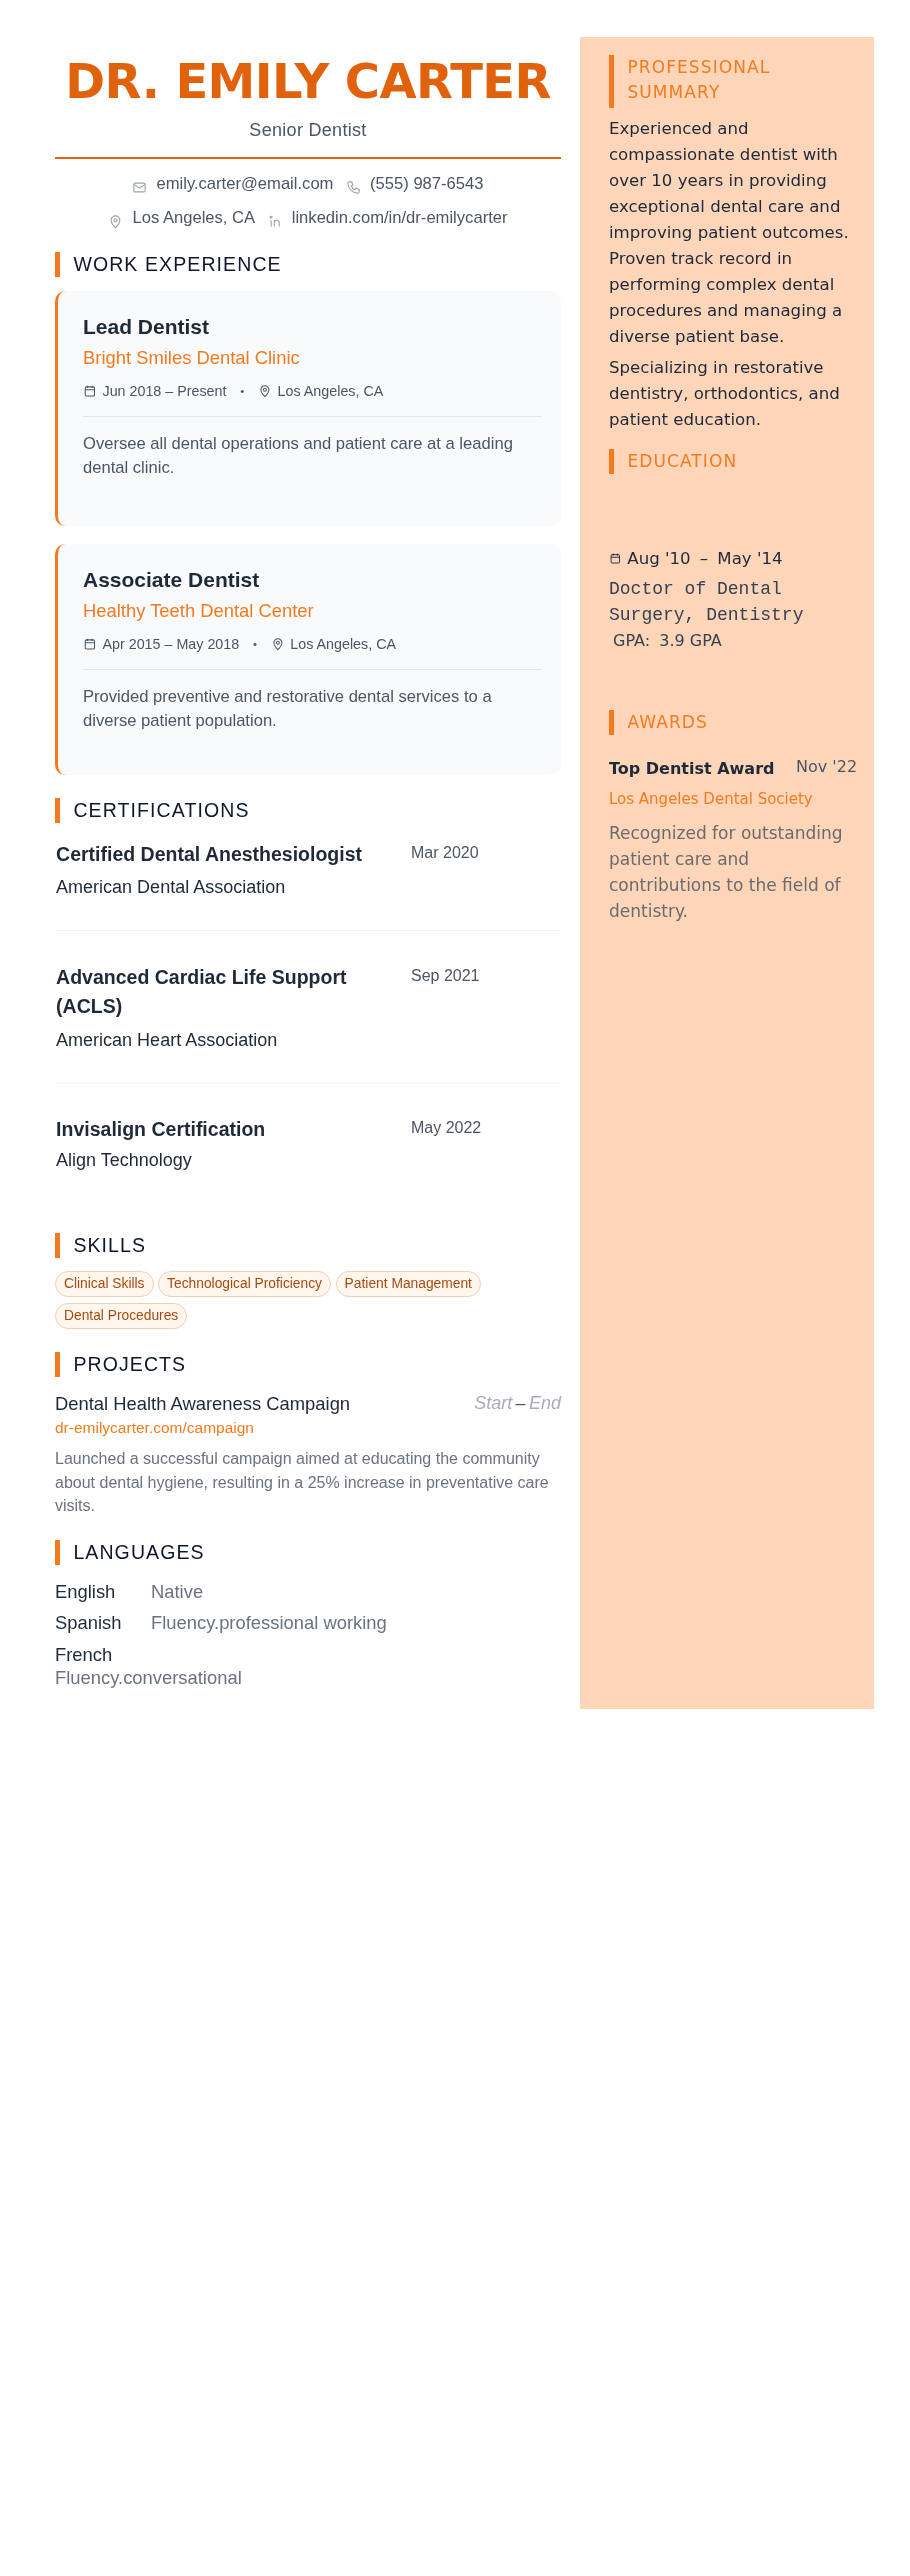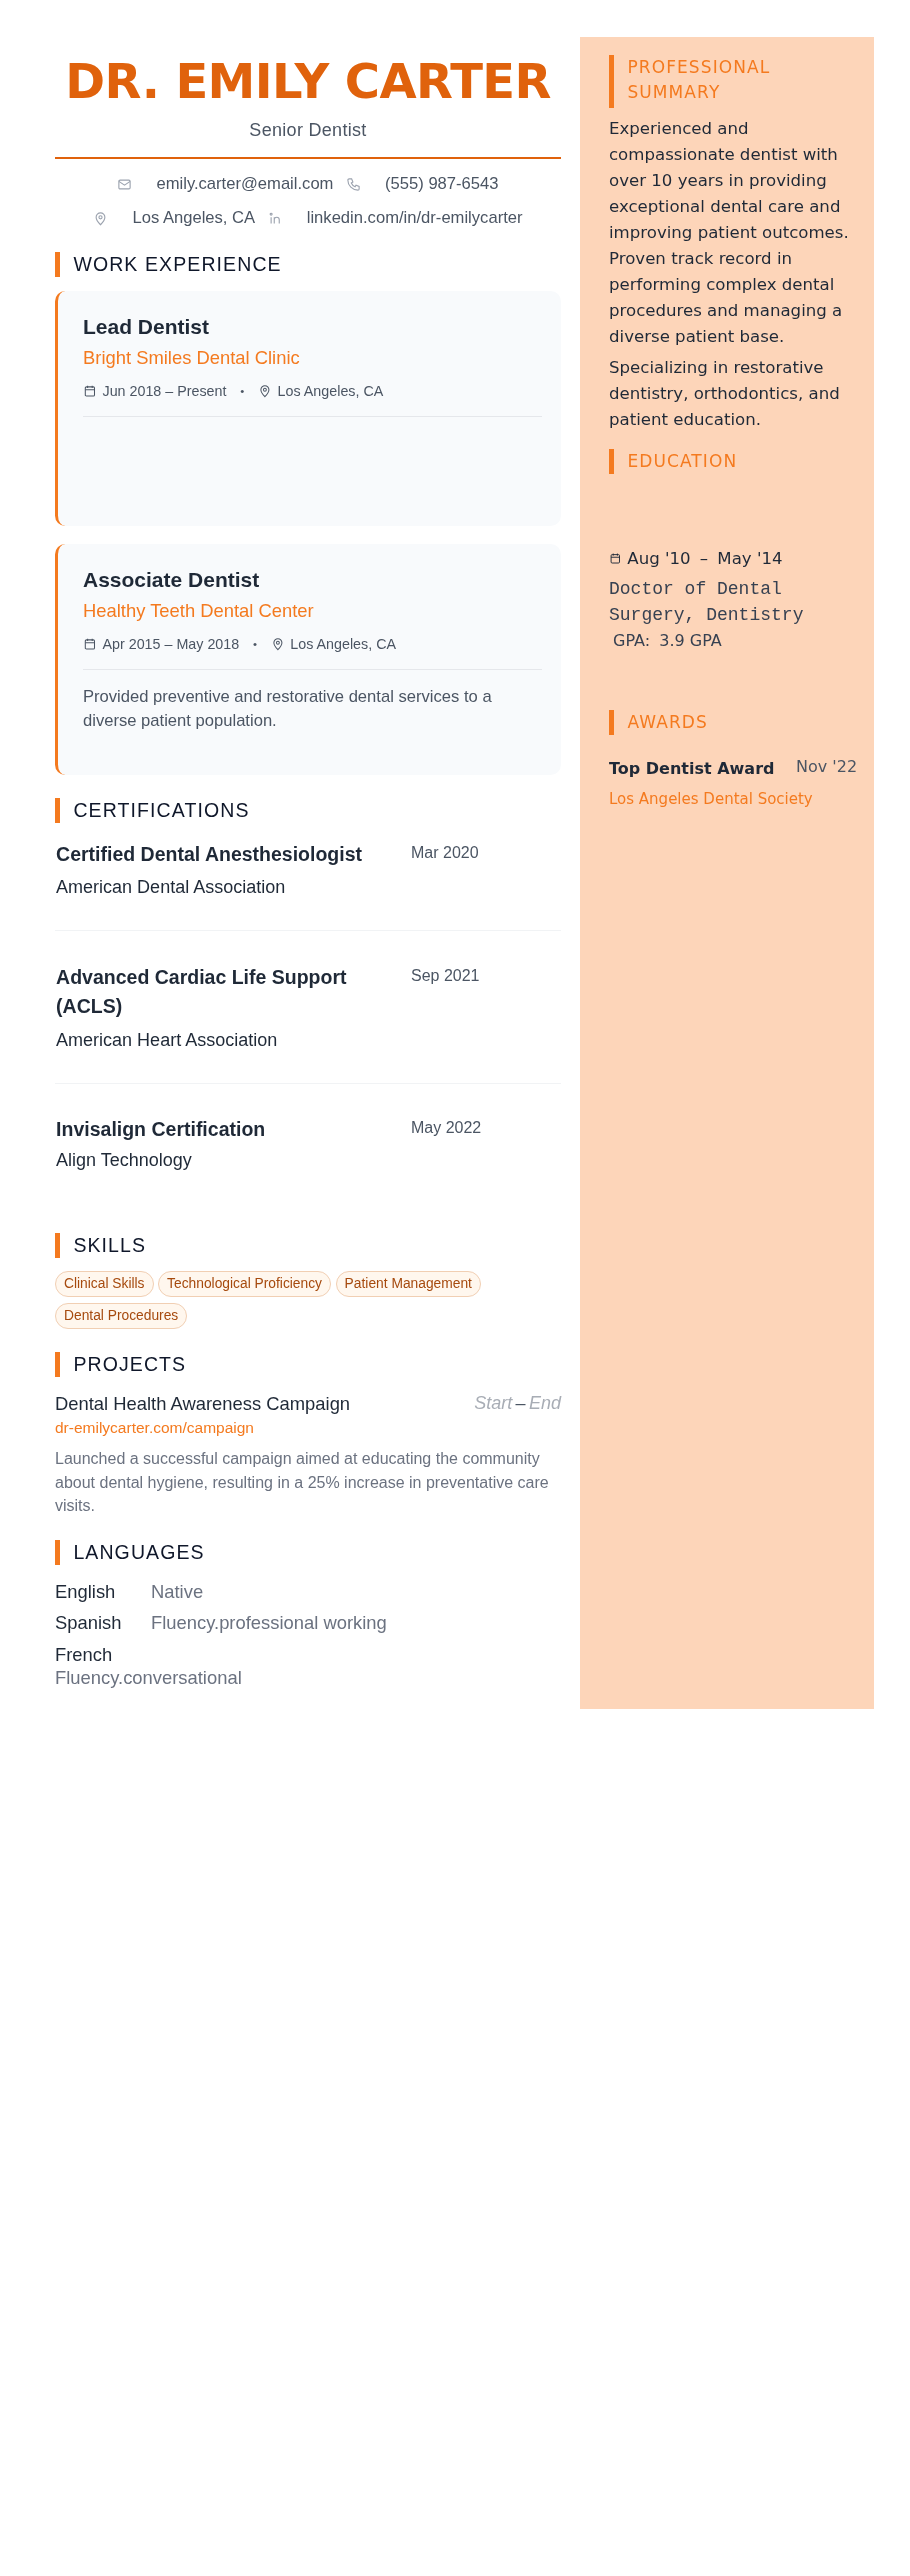--- a/index.html
+++ b/index.html
@@ -11,21 +11,21 @@
 
   .name { position: absolute; left: 0; top: 53px; width: 506px; text-align: center;
           font-family: "DejaVu Sans", sans-serif; font-weight: bold; font-size: 48px; letter-spacing: -0.6px;
           color: #e0620c; line-height: 57px; }
   .subtitle { position: absolute; left: 0; top: 120px; width: 506px; text-align: center;
               font-size: 18px; color: #4b5563; line-height: 20.6px; letter-spacing: 0.3px; }
   .rule { position: absolute; left: 0; top: 157px; width: 506px; height: 2.3px; background: #e0620c; }
 
   .contact-row { position: absolute; left: 0; width: 506px; display: flex; justify-content: center; align-items: center;
                  gap: 12.6px; font-size: 16.6px; color: #4b5563; line-height: 20.6px; }
-  .contact-item { display: flex; align-items: center; gap: 24px; }
+  .contact-item { display: flex; align-items: flex-end; gap: 9px; }
   .contact-item svg { width: 15px; height: 15px; stroke: #9ca3af; fill: none; stroke-width: 1.8; }
   .row1 { top: 174px; }
   .row2 { top: 208px; }
 
   .section-head { position: absolute; left: 0; height: 25px; display: flex; align-items: center; }
   .section-head .bar { width: 4.6px; height: 25px; background: #f47a1f; }
   .section-head .title { margin-left: 13.8px; font-size: 19.5px; letter-spacing: 1.1px; color: #0f172a; text-transform: uppercase; line-height: 25px; }
 
   .card { position: absolute; left: 0; width: 506px; background: #f8fafc; border-radius: 10.3px;
           border-left: 3.4px solid #f47a1f; }
@@ -134,20 +134,21 @@
         </svg>
       <span>Jun 2018 – Present</span>
       <span class="dot">•</span>
       <svg viewBox="0 0 24 24">
           <path d="M12 22s7-7 7-12a7 7 0 0 0-14 0c0 5 7 12 7 12z"></path>
           <circle cx="12" cy="10" r="2.5"></circle>
         </svg>
       <span>Los Angeles, CA</span>
     </div>
     <div class="divider"></div>
+    <div class="desc">Oversee all dental operations and patient care at a leading dental clinic.</div>
   </div>
 
   <div class="card" style="top:544px; height:231px;">
     <div class="role">Associate Dentist</div>
     <div class="company">Healthy Teeth Dental Center</div>
     <div class="meta">
       <svg viewBox="0 0 24 24">
           <rect x="4" y="5" width="16" height="16" rx="2"></rect>
           <path d="M4 10h16M8 3v4M16 3v4"></path>
         </svg>
@@ -255,14 +256,15 @@
     <span>GPA:</span><span class="gval">3.9 GPA</span>
   </div>
 
   <div class="sb-head" style="top:673px;">
     <span class="bar" style="height:25px;"></span>
     <span class="title">AWARDS</span>
   </div>
   <div class="award-title">Top Dentist Award</div>
   <div class="award-date">Nov '22</div>
   <div class="award-org">Los Angeles Dental Society</div>
+  <div class="award-desc">Recognized for outstanding patient care and contributions to the field of dentistry.</div>
 </div>
 
 
 </body></html>

